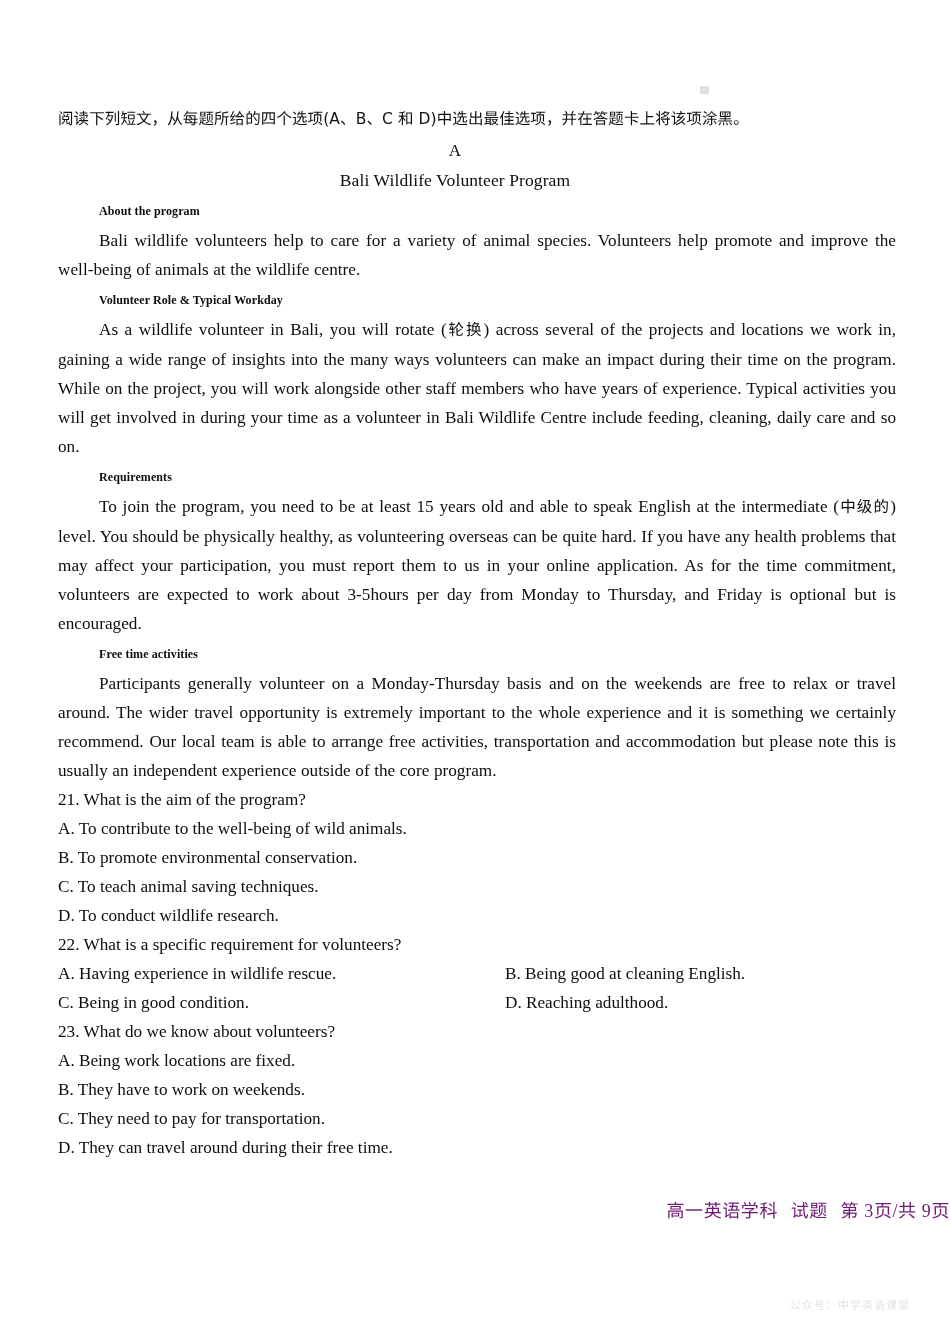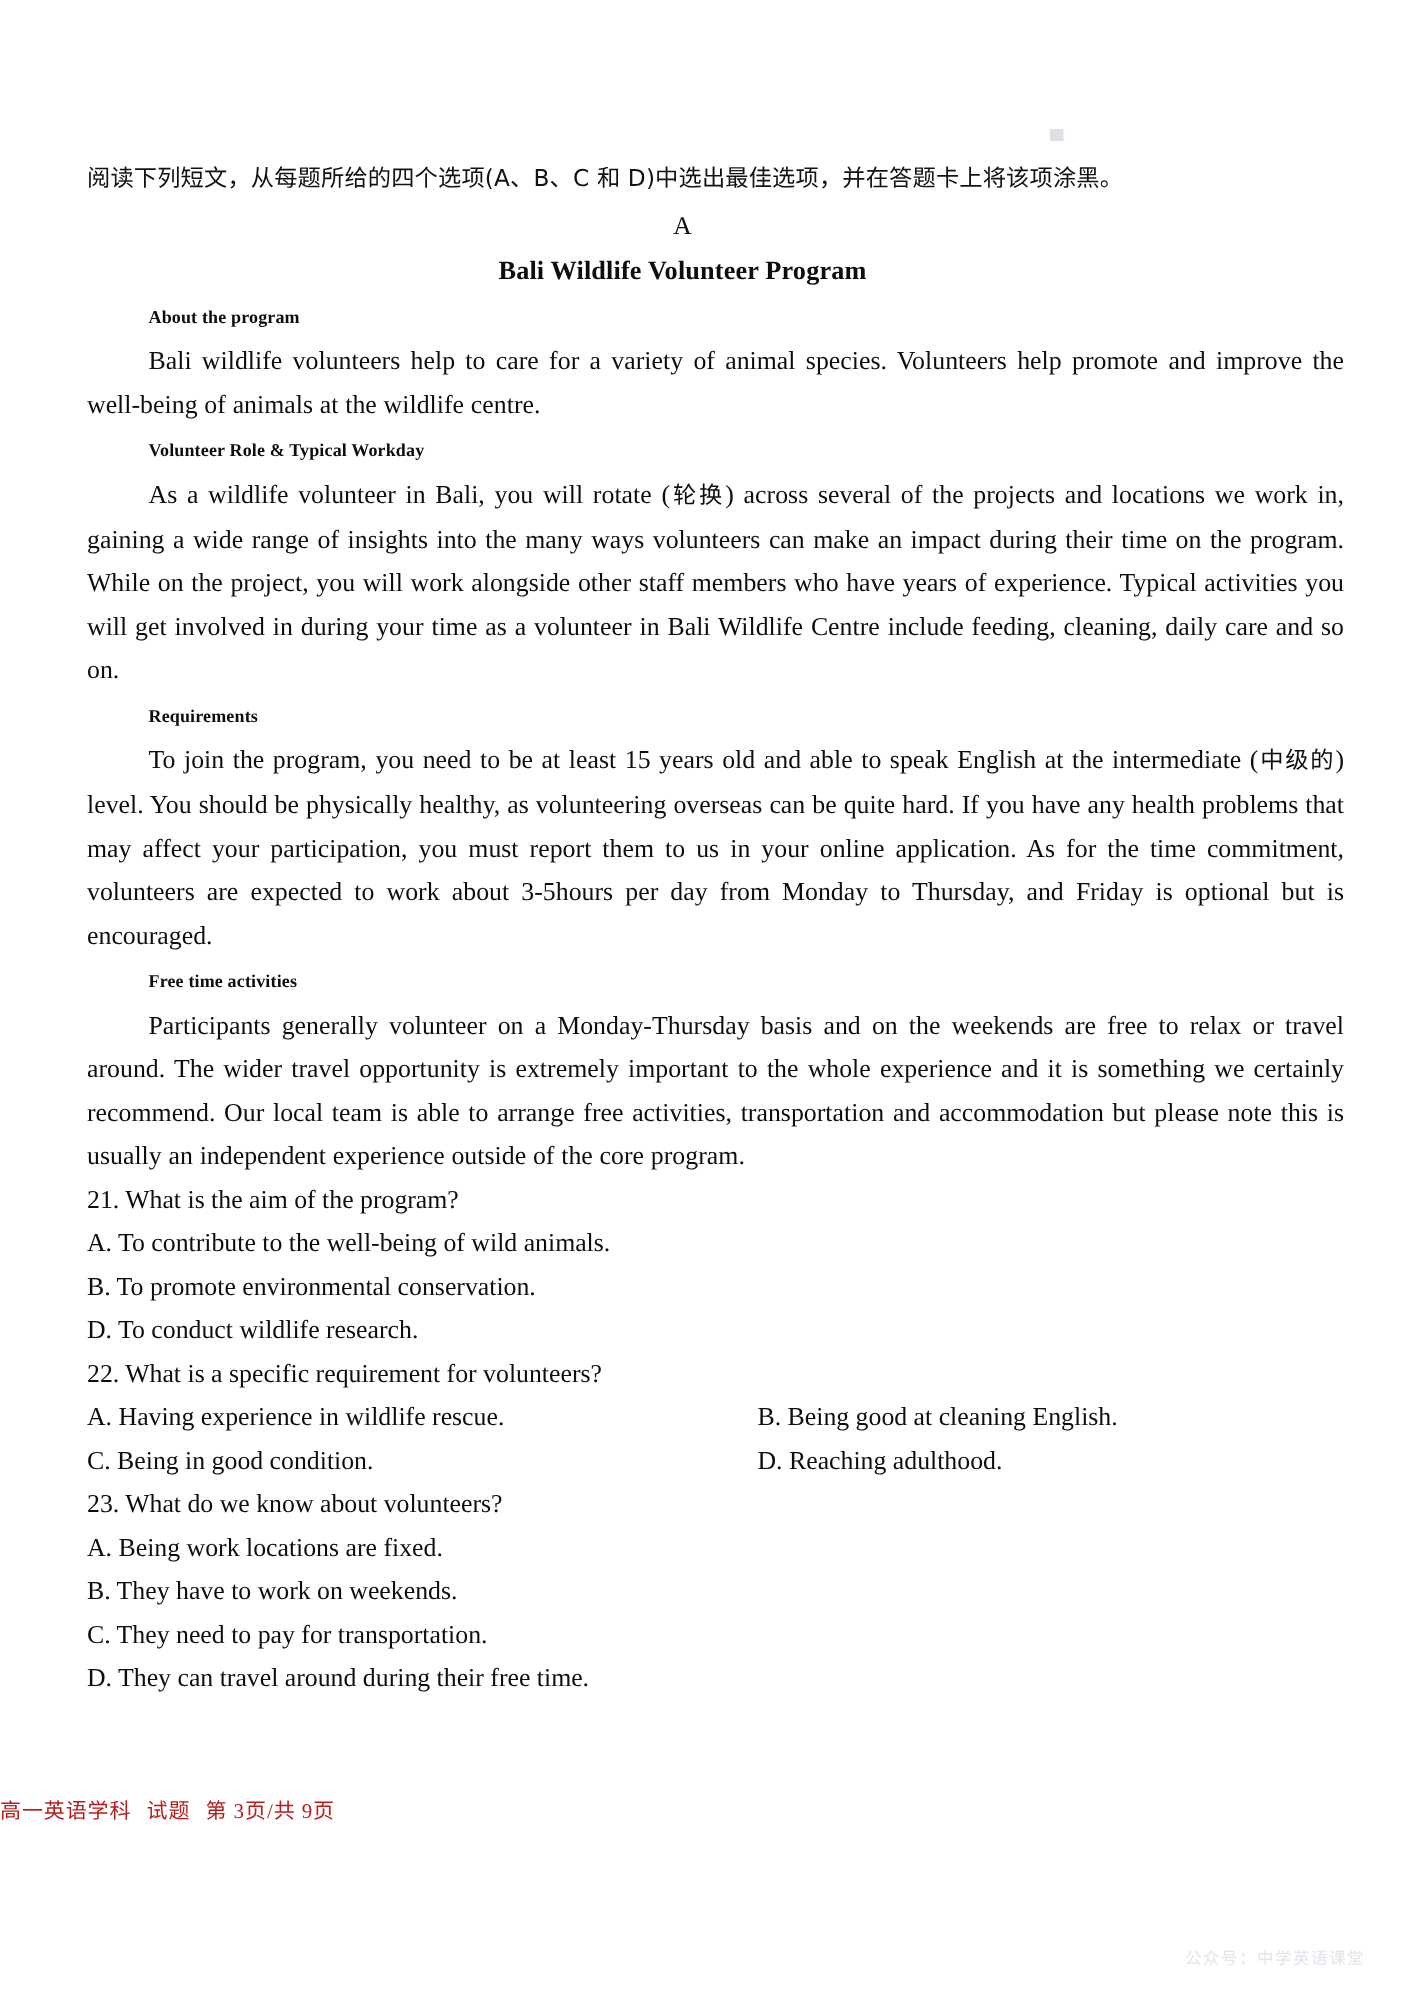--- a/index.html
+++ b/index.html
@@ -48,21 +48,21 @@
   .section-letter {
     text-align: center;
     font-size: 17px;
     line-height: 29px;
     margin-top: 2px;
     padding-right: 44px;
   }
   .passage-title {
     text-align: center;
     font-size: 17.5px;
-    font-weight: bold;
+    font-weight: normal;
     line-height: 29px;
     margin-top: 1px;
     padding-right: 44px;
     letter-spacing: 0.1px;
   }
 
   
   .sub-head {
     font-size: 12px;
     font-weight: bold;
@@ -116,25 +116,25 @@
     left: 447px;
     top: 0;
   }
 
   
   .footer {
     position: absolute;
     left: 0;
     top: 1196px;
     width: 950px;
-    text-align: left;
+    text-align: right;
     font-family: "DejaVu Sans", "Liberation Sans", sans-serif;
-    font-size: 14px;
+    font-size: 18px;
     letter-spacing: 0.6px;
-    color: #b91c1c;
+    color: #701a75;
   }
   .footer .fnum {
     font-family: "Liberation Serif", "DejaVu Serif", serif;
   }
 
   
   .watermark {
     position: absolute;
     right: 40px;
     top: 1296px;
@@ -179,20 +179,21 @@
 
     <div class="sub-head">Requirements</div>
     <div class="para"><span>To join the program, you need to be at least 15 years old and able to speak English at the intermediate (</span><span class="cn">中级的</span><span>) level. You should be physically healthy, as volunteering overseas can be quite hard. If you have any health problems that may affect your participation, you must report them to us in your online application. As for the time commitment, volunteers are expected to work about 3-5hours per day from Monday to Thursday, and Friday is optional but is encouraged.</span></div>
 
     <div class="sub-head">Free time activities</div>
     <div class="para">Participants generally volunteer on a Monday-Thursday basis and on the weekends are free to relax or travel around. The wider travel opportunity is extremely important to the whole experience and it is something we certainly recommend. Our local team is able to arrange free activities, transportation and accommodation but please note this is usually an independent experience outside of the core program.</div>
 
     <div class="q-stem">21. What is the aim of the program?</div>
     <div class="q-opt">A. To contribute to the well-being of wild animals.</div>
     <div class="q-opt">B. To promote environmental conservation.</div>
+    <div class="q-opt">C. To teach animal saving techniques.</div>
     <div class="q-opt">D. To conduct wildlife research.</div>
 
     <div class="q-stem">22. What is a specific requirement for volunteers?</div>
     <div class="opt-row">
       <span class="col-a">A. Having experience in wildlife rescue.</span>
       <span class="col-b">B. Being good at cleaning English.</span>
     </div>
     <div class="opt-row">
       <span class="col-a">C. Being in good condition.</span>
       <span class="col-b">D. Reaching adulthood.</span>

